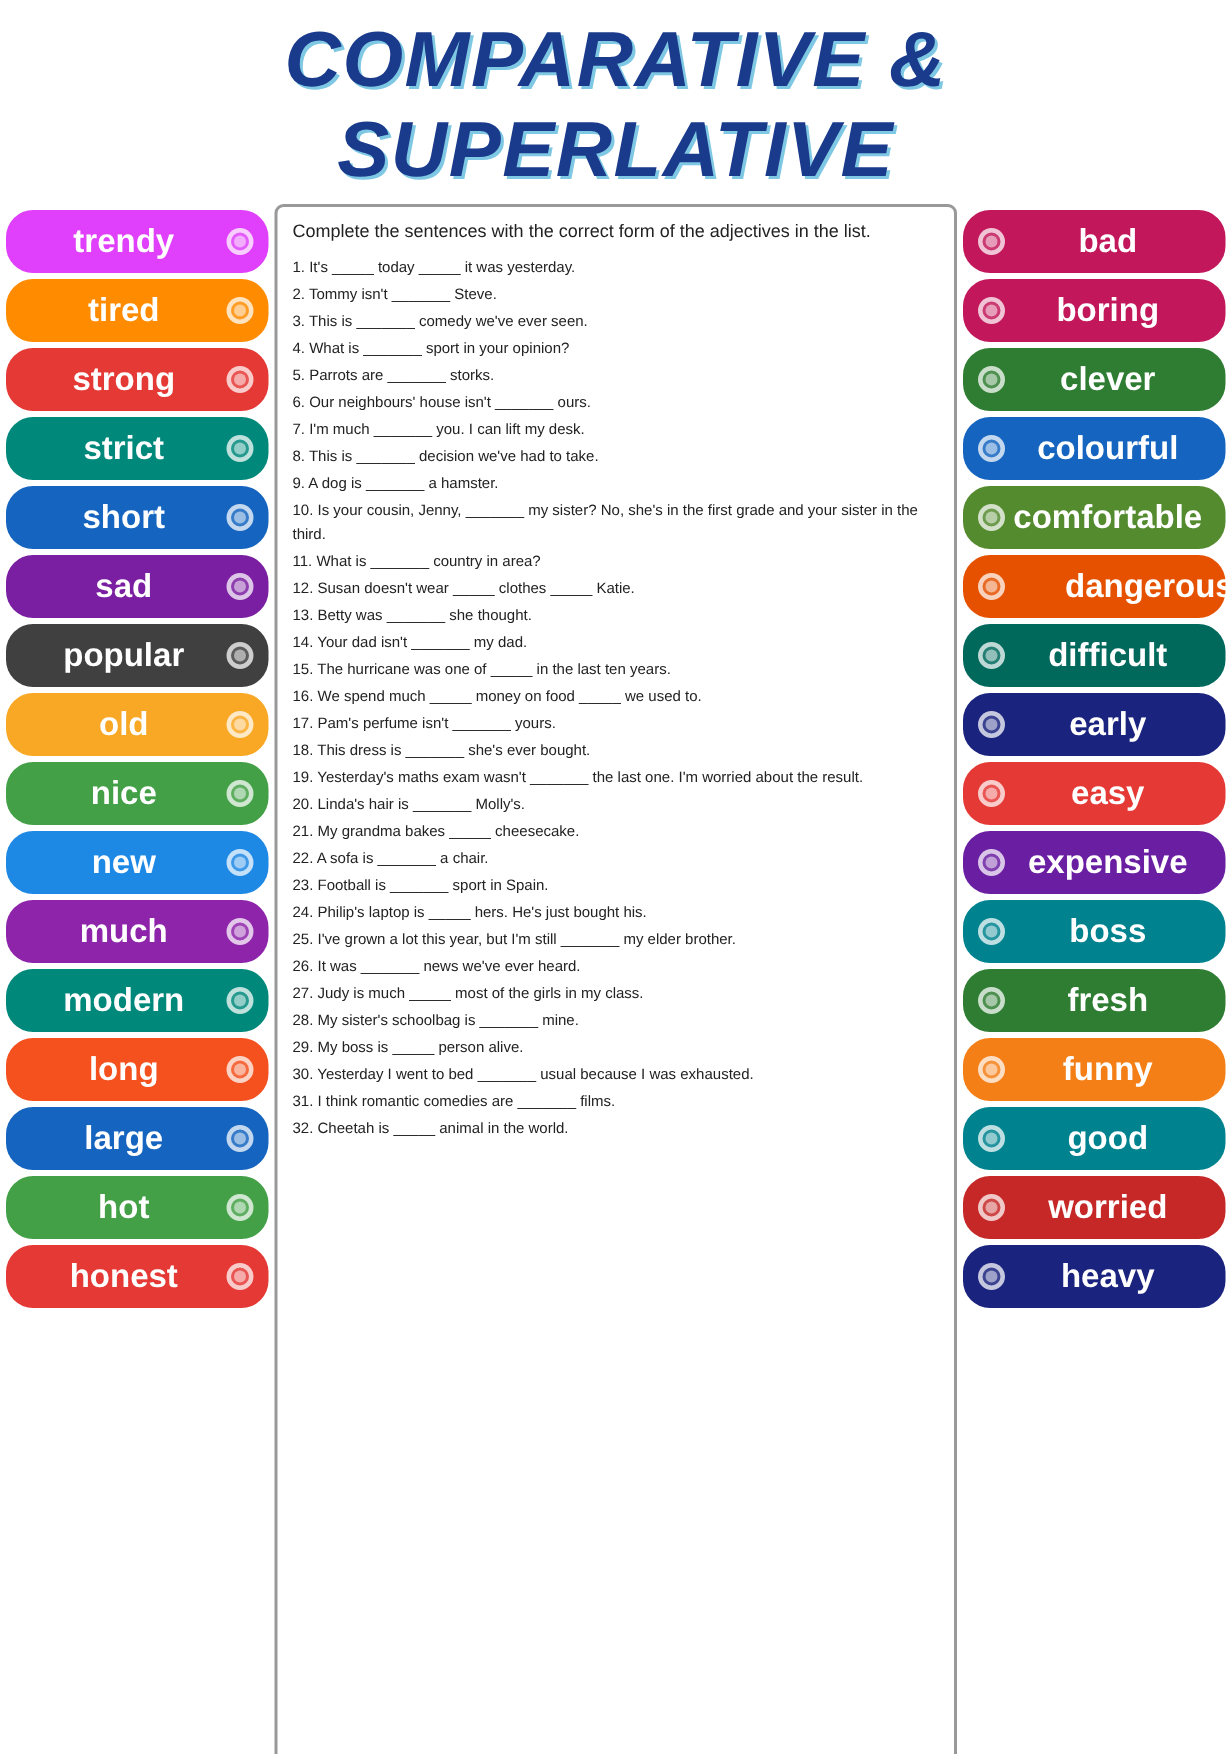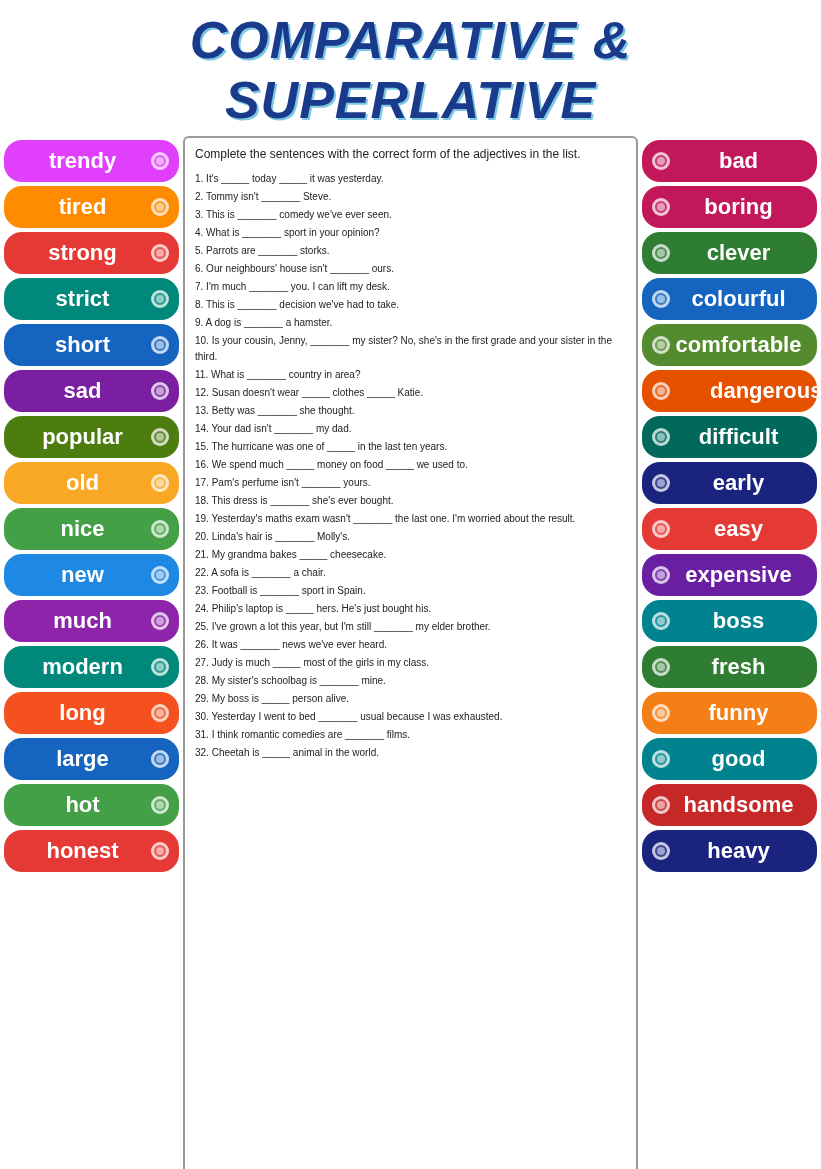--- a/index.html
+++ b/index.html
@@ -148,21 +148,21 @@
         <span class="hook"></span>
       </div>
       <div class="word-badge" style="background: rgb(21, 101, 192);">
         <span class="word-text">short</span>
         <span class="hook"></span>
       </div>
       <div class="word-badge" style="background: rgb(123, 31, 162);">
         <span class="word-text">sad</span>
         <span class="hook"></span>
       </div>
-      <div class="word-badge" style="background: #4d7c0f;">
+      <div class="word-badge" style="background: #404040;">
         <span class="word-text">popular</span>
         <span class="hook"></span>
       </div>
       <div class="word-badge" style="background: rgb(249, 168, 37);">
         <span class="word-text">old</span>
         <span class="hook"></span>
       </div>
       <div class="word-badge" style="background: rgb(67, 160, 71);">
         <span class="word-text">nice</span>
         <span class="hook"></span>
@@ -287,20 +287,20 @@
       <div class="word-badge" style="background: rgb(245, 127, 23);">
         <span class="hook"></span>
         <span class="word-text">funny</span>
       </div>
       <div class="word-badge" style="background: rgb(0, 131, 143);">
         <span class="hook"></span>
         <span class="word-text">good</span>
       </div>
       <div class="word-badge" style="background: rgb(198, 40, 40);">
         <span class="hook"></span>
-        <span class="word-text">handsome</span>
+        <span class="word-text">worried</span>
       </div>
       <div class="word-badge" style="background: rgb(26, 35, 126);">
         <span class="hook"></span>
         <span class="word-text">heavy</span>
       </div>
     </div>
 </div>
 
 </body></html>

